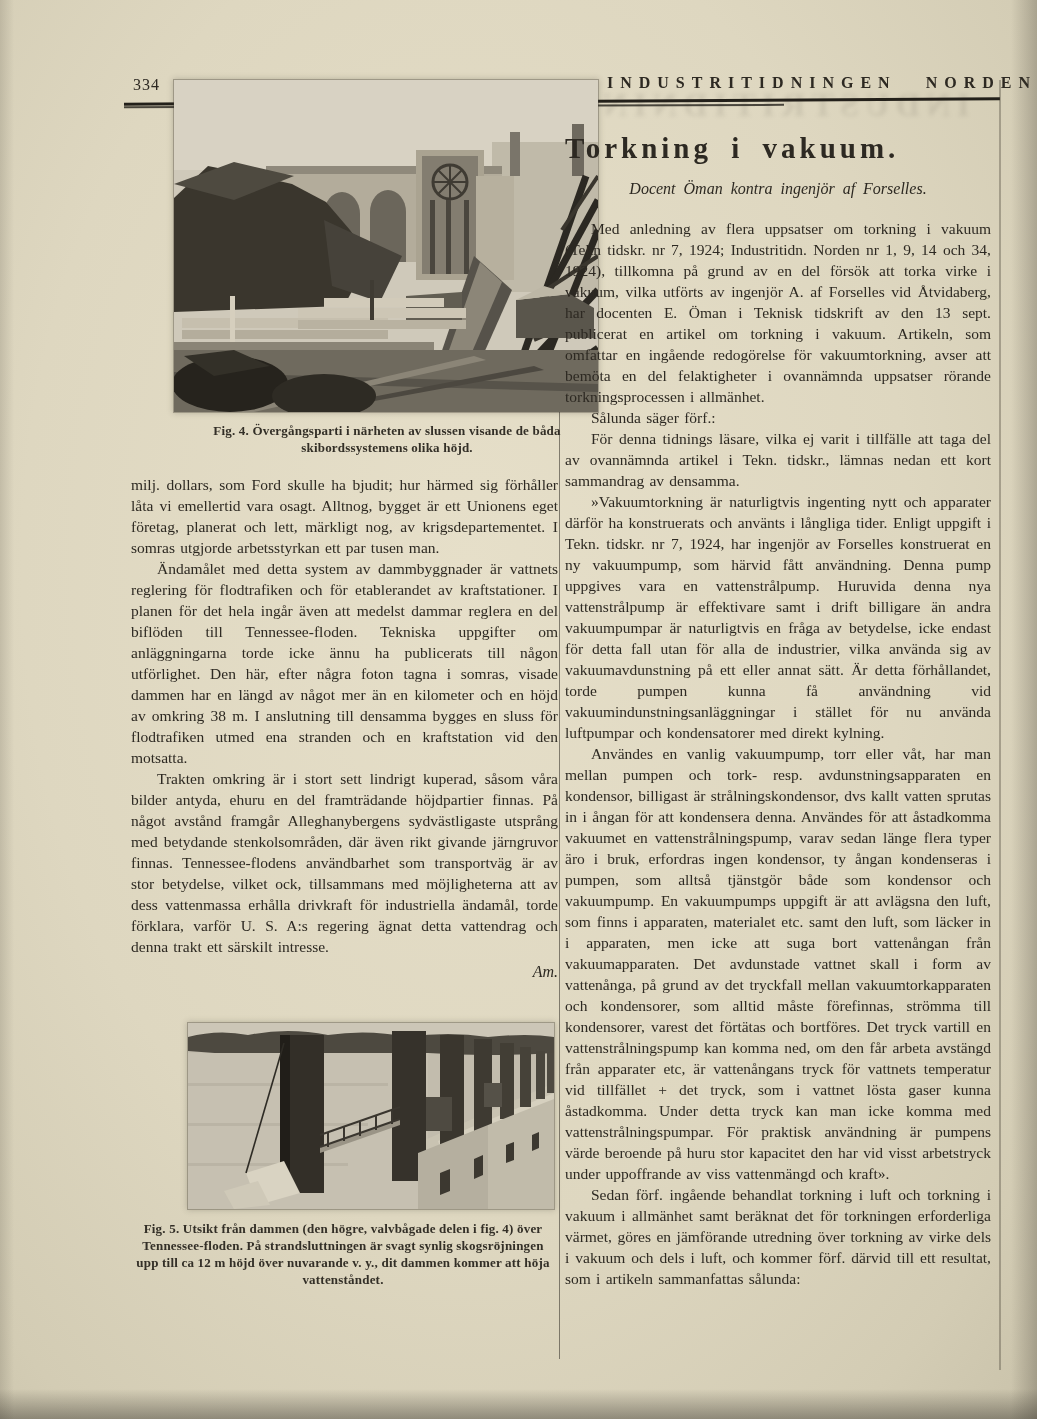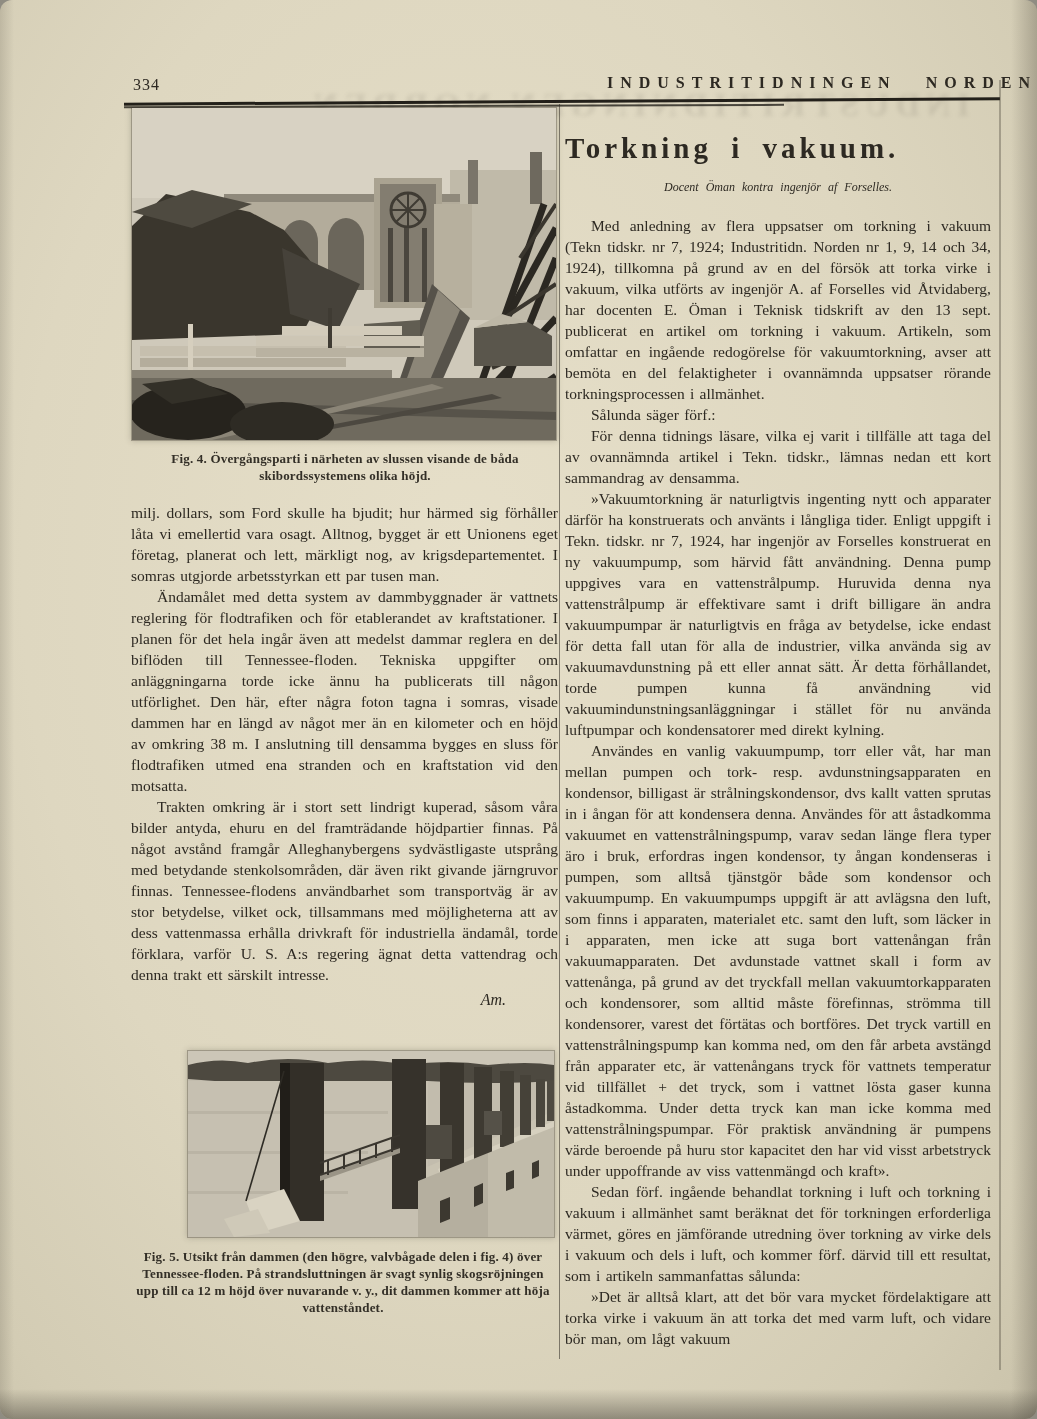--- a/index.html
+++ b/index.html
@@ -8,21 +8,20 @@
     background:#8f8c82;
     font-family:"Liberation Serif","DejaVu Serif",serif;
     overflow:hidden;
   }
   .page{
     position:relative;width:1037px;height:1419px;
     background:
       radial-gradient(ellipse at 45% 40%, #e6dfc9 0%, #ded7c0 55%, #d3ccb4 85%, #c9c2aa 100%);
     color:#2d2922;
     overflow:hidden;
-    border-radius:12px;
   }
   
   .edge-right{position:absolute;top:0;right:0;width:26px;height:100%;
     background:linear-gradient(to right, rgba(0,0,0,0), rgba(60,55,45,0.28));}
   .edge-bottom{position:absolute;left:0;bottom:0;width:100%;height:30px;
     background:linear-gradient(to bottom, rgba(0,0,0,0), rgba(55,52,45,0.45));}
   .edge-left{position:absolute;top:0;left:0;width:14px;height:100%;
     background:linear-gradient(to right, rgba(60,55,45,0.16), rgba(0,0,0,0));}
   .margin-line{position:absolute;left:999px;top:80px;width:2px;height:1290px;
     background:rgba(70,64,52,0.35);}
@@ -66,37 +65,37 @@
   .para.no-indent{text-indent:0;}
 
   
   .figure{margin:0;}
   .fig-photo{display:block;border:1px solid rgba(60,55,45,0.4);
     box-shadow:0 0 6px rgba(60,55,45,0.25);}
   .fig-caption{
     font-size:13px;line-height:17px;font-weight:bold;text-align:center;
     color:#332f27;margin-top:9px;letter-spacing:0.2px;
   }
-  .fig4-block{padding-top:107px;}
+  .fig4-block{padding-top:79px;margin-left:42px;}
   .fig4-caption{width:400px;margin-left:14px;}
   .left-text{margin-top:18px;}
   .signature{
     text-align:right;font-style:italic;font-size:16px;
-    padding-right:52px;margin-top:4px;
+    margin-top:4px;
   }
   .fig5-block{margin-top:40px;padding-left:56px;}
   .fig5-caption{width:420px;margin-left:2px;margin-top:10px;}
 
   
   .article-title{
     margin-top:132px;
     font-size:29px;font-weight:bold;letter-spacing:4px;word-spacing:8px;
   }
   .article-subtitle{
-    margin-top:15px;text-align:center;font-style:italic;font-size:12px;
+    margin-top:15px;text-align:center;font-style:italic;font-size:16px;
     word-spacing:4px;
   }
   .article-body{margin-top:20px;}
 </style>
 </head>
 <body>
 
 <div class="page">
 
   <div class="ghost-title">INDUSTRITIDNINGEN NORDEN</div>
@@ -246,20 +245,19 @@
   <div class="right-col">
     <h1 class="article-title" style="margin-bottom:0;">Torkning i vakuum.</h1>
     <div class="article-subtitle">Docent Öman kontra ingenjör af Forselles.</div>
     <div class="body-text article-body">
       <p class="para">Med anledning av flera uppsatser om torkning i vakuum (Tekn tidskr. nr 7, 1924; Industritidn. Norden nr 1, 9, 14 och 34, 1924), tillkomna på grund av en del försök att torka virke i vakuum, vilka utförts av ingenjör A. af Forselles vid Åtvidaberg, har docenten E. Öman i Teknisk tidskrift av den 13 sept. publicerat en artikel om torkning i vakuum. Artikeln, som omfattar en ingående redogörelse för vakuumtorkning, avser att bemöta en del felaktigheter i ovannämnda uppsatser rörande torkningsprocessen i allmänhet.</p>
       <p class="para">Sålunda säger förf.:</p>
       <p class="para">För denna tidnings läsare, vilka ej varit i tillfälle att taga del av ovannämnda artikel i Tekn. tidskr., lämnas nedan ett kort sammandrag av densamma.</p>
       <p class="para">»Vakuumtorkning är naturligtvis ingenting nytt och apparater därför ha konstruerats och använts i långliga tider. Enligt uppgift i Tekn. tidskr. nr 7, 1924, har ingenjör av Forselles konstruerat en ny vakuumpump, som härvid fått användning. Denna pump uppgives vara en vattenstrålpump. Huruvida denna nya vattenstrålpump är effektivare samt i drift billigare än andra vakuumpumpar är naturligtvis en fråga av betydelse, icke endast för detta fall utan för alla de industrier, vilka använda sig av vakuumavdunstning på ett eller annat sätt. Är detta förhållandet, torde pumpen kunna få användning vid vakuumindunstningsanläggningar i stället för nu använda luftpumpar och kondensatorer med direkt kylning.</p>
       <p class="para">Användes en vanlig vakuumpump, torr eller våt, har man mellan pumpen och tork- resp. avdunstningsapparaten en kondensor, billigast är strålningskondensor, dvs kallt vatten sprutas in i ångan för att kondensera denna. Användes för att åstadkomma vakuumet en vattenstrålningspump, varav sedan länge flera typer äro i bruk, erfordras ingen kondensor, ty ångan kondenseras i pumpen, som alltså tjänstgör både som kondensor och vakuumpump. En vakuumpumps uppgift är att avlägsna den luft, som finns i apparaten, materialet etc. samt den luft, som läcker in i apparaten, men icke att suga bort vattenångan från vakuumapparaten. Det avdunstade vattnet skall i form av vattenånga, på grund av det tryckfall mellan vakuumtorkapparaten och kondensorer, som alltid måste förefinnas, strömma till kondensorer, varest det förtätas och bortföres. Det tryck vartill en vattenstrålningspump kan komma ned, om den får arbeta avstängd från apparater etc, är vattenångans tryck för vattnets temperatur vid tillfället + det tryck, som i vattnet lösta gaser kunna åstadkomma. Under detta tryck kan man icke komma med vattenstrålningspumpar. För praktisk användning är pumpens värde beroende på huru stor kapacitet den har vid visst arbetstryck under uppoffrande av viss vattenmängd och kraft».</p>
       <p class="para">Sedan förf. ingående behandlat torkning i luft och torkning i vakuum i allmänhet samt beräknat det för torkningen erforderliga värmet, göres en jämförande utredning över torkning av virke dels i vakuum och dels i luft, och kommer förf. därvid till ett resultat, som i artikeln sammanfattas sålunda:</p>
-      <p class="para">»Det är alltså klart, att det bör vara mycket fördelaktigare att torka virke i vakuum än att torka det med varm luft, och vidare bör man, om lågt vakuum</p>
     </div>
   </div>
 
   <div class="edge-left"></div>
   <div class="edge-right"></div>
   <div class="edge-bottom"></div>
 </div>
 
 </body></html>

